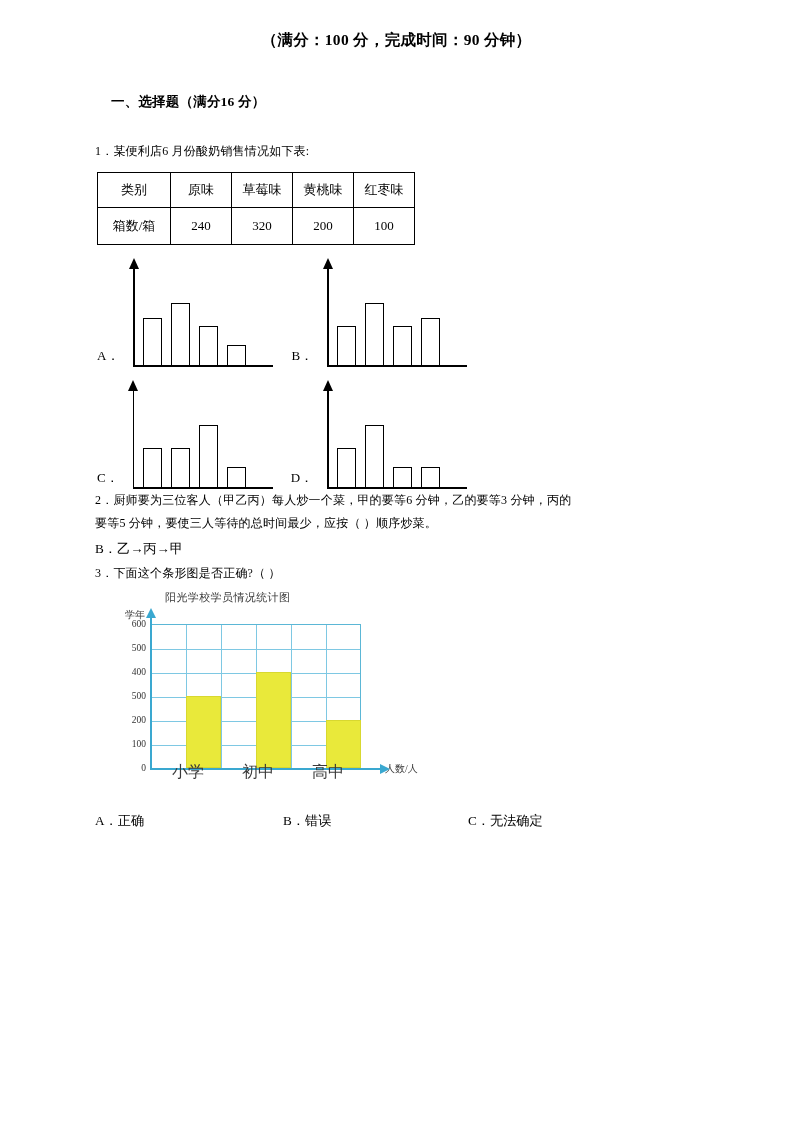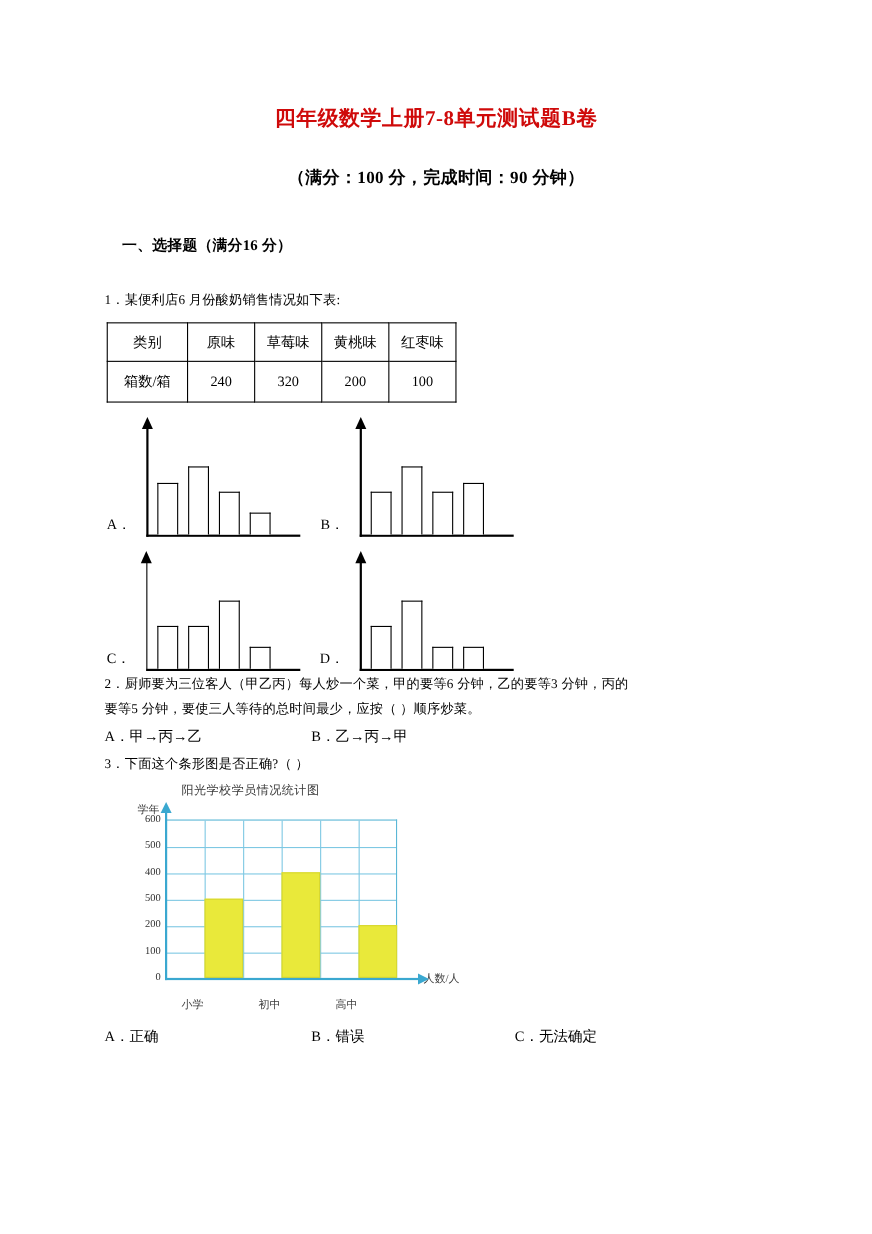--- a/index.html
+++ b/index.html
@@ -268,34 +268,33 @@
   .stat-bar {
     position: absolute;
     bottom: 0;
     width: 35px;
     background: #e9e93a;
     border: 1px solid #d8d830;
     box-sizing: border-box;
   }
   .xcat {
     position: absolute;
-    top: 195px;
-    font-size: 10px;
+    top: 172px;
+    font-size: 16px;
     color: #3a3a3a;
-    text-align: left;
+    text-align: center;
     width: 46px;
     white-space: nowrap;
   }
 </style>
 </head>
 <body>
 
 <div class="page">
 
-  <h1 class="doc-title">四年级数学上册7-8单元测试题B卷</h1>
   <div class="doc-subtitle">（满分：100 分，完成时间：90 分钟）</div>
   <div class="section-head">一、选择题（满分16 分）</div>
 
   <div class="qline q-top">1．某便利店6 月份酸奶销售情况如下表:</div>
 
   <table class="data-table">
     <tbody>
       <tr>
         <td class="hdr-cell col-label">类别</td>
         <td class="hdr-cell col-data">原味</td>
@@ -398,21 +397,20 @@
         </div>
       </div>
 
     </div>
 
   </div>
 
   <div class="qline tight">2．厨师要为三位客人（甲乙丙）每人炒一个菜，甲的要等6 分钟，乙的要等3 分钟，丙的</div>
   <div class="qline tight">要等5 分钟，要使三人等待的总时间最少，应按（            ）顺序炒菜。</div>
   <div class="opt-row">
-    <span class="opt-a">A．甲→丙→乙</span>
     <span class="opt-b">B．乙→丙→甲</span>
   </div>
 
   <div class="qline tight">3．下面这个条形图是否正确?（            ）</div>
 
   <div class="stat-wrap">
     <div class="stat-title">阳光学校学员情况统计图</div>
     <div class="stat-ylabel">学年</div>
     <div class="stat-xlabel">人数/人</div>
 

